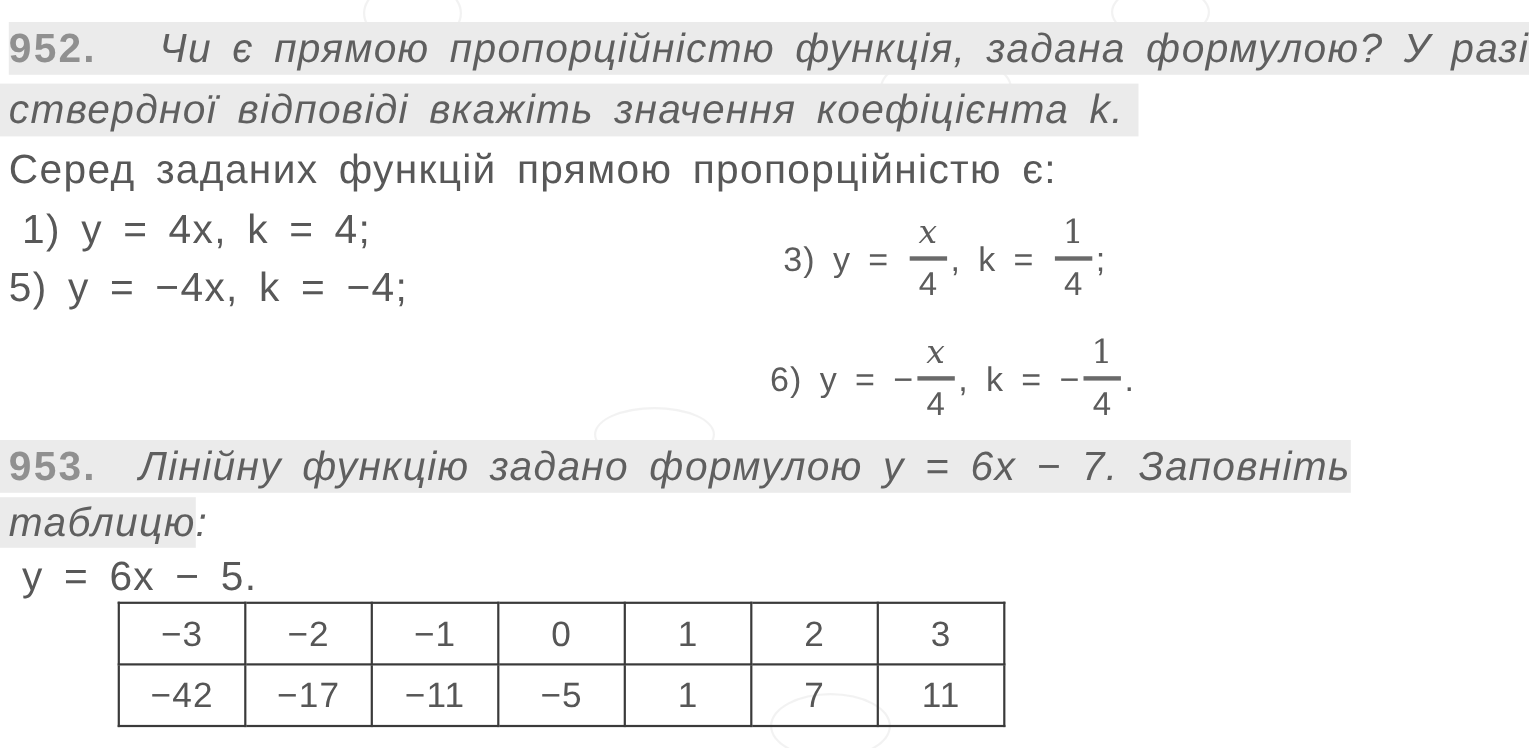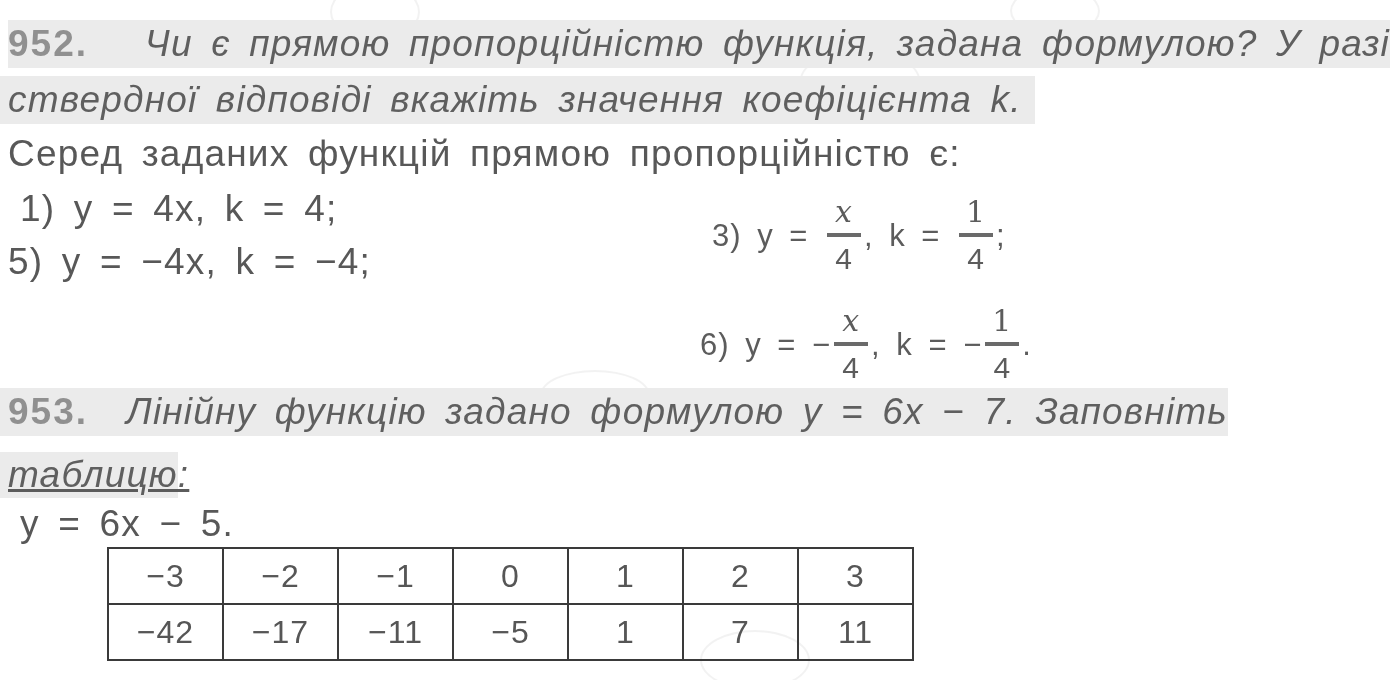--- a/index.html
+++ b/index.html
@@ -144,26 +144,26 @@
     </span>
     <span>, k = −</span>
     <span class="frac">
       <span class="fnum" style="font-style:normal;">1</span>
       <span class="fbar"></span>
       <span class="fden">4</span>
     </span>
     <span>.</span>
   </div>
 
-  <div class="line hl vcenter" style="left:0; top:388px; width:1228px; height:48px; padding-left:8px;">
+  <div class="line hl vcenter" style="left:0; top:400px; width:1228px; height:48px; padding-left:8px;">
     <span class="num">953.</span>
     <span class="it">Лінійну функцію задано формулою y = 6x − 7. Заповніть</span>
   </div>
 
-  <div class="line hl vcenter" style="left:0; top:452px; width:178px; height:46px; padding-left:8px;text-decoration:underline;">
+  <div class="line hl vcenter" style="left:0; top:452px; width:178px; height:46px; padding-left:8px;">
     <span class="it">таблицю:</span>
   </div>
 
   <div class="line vcenter" style="left:20px; top:503px; height:42px;">
     <span class="plain">y = 6x − 5.</span>
   </div>
 
   <table class="vtable">
     <tbody>
         <tr>

